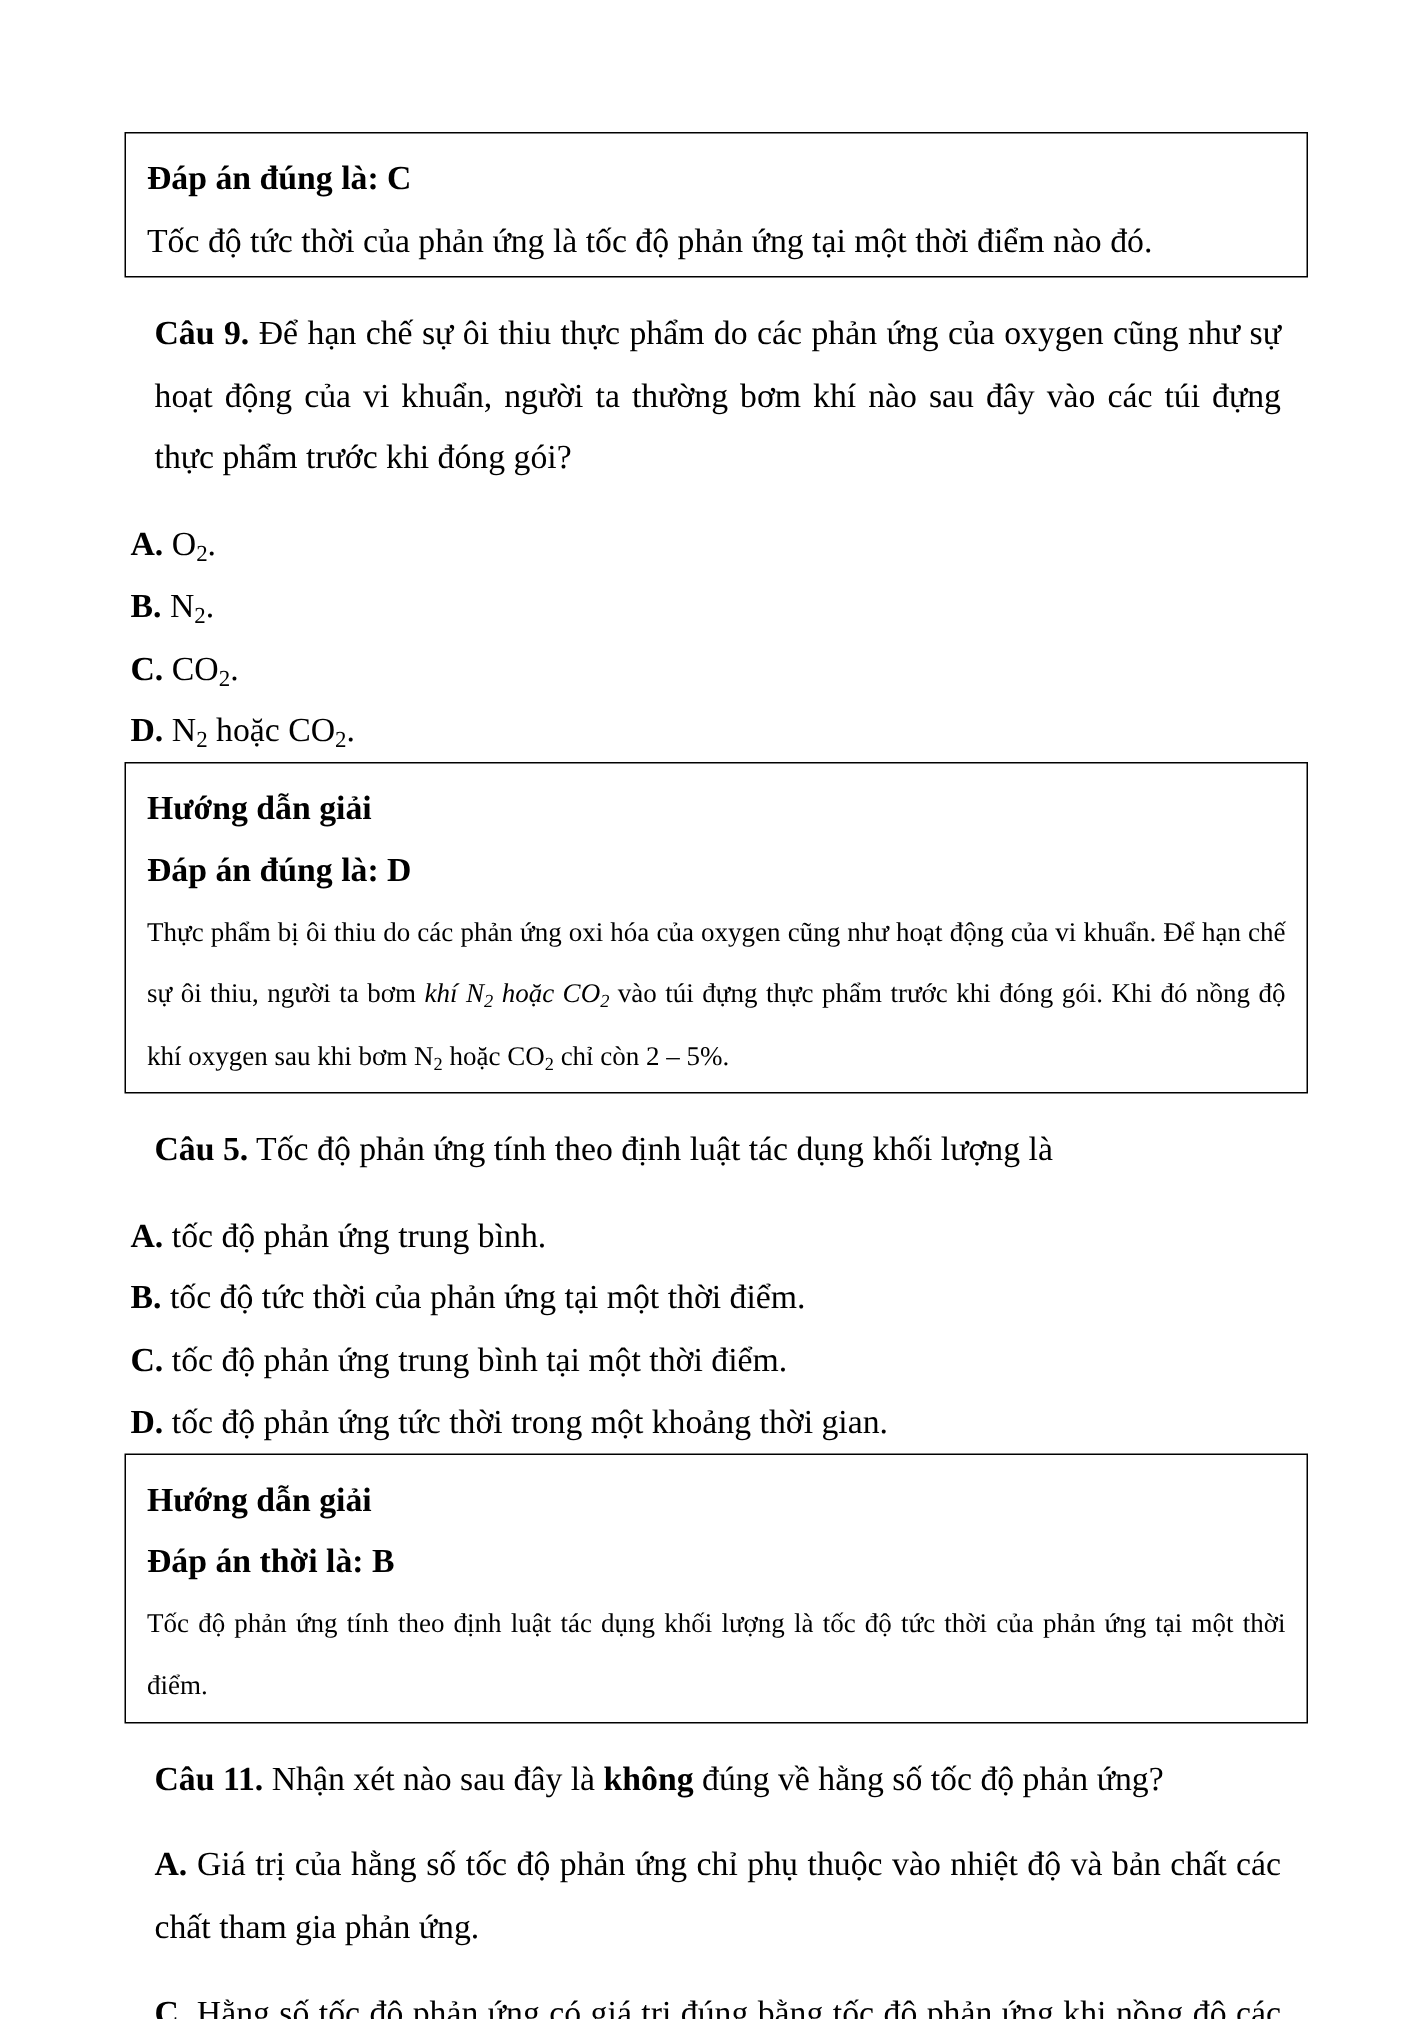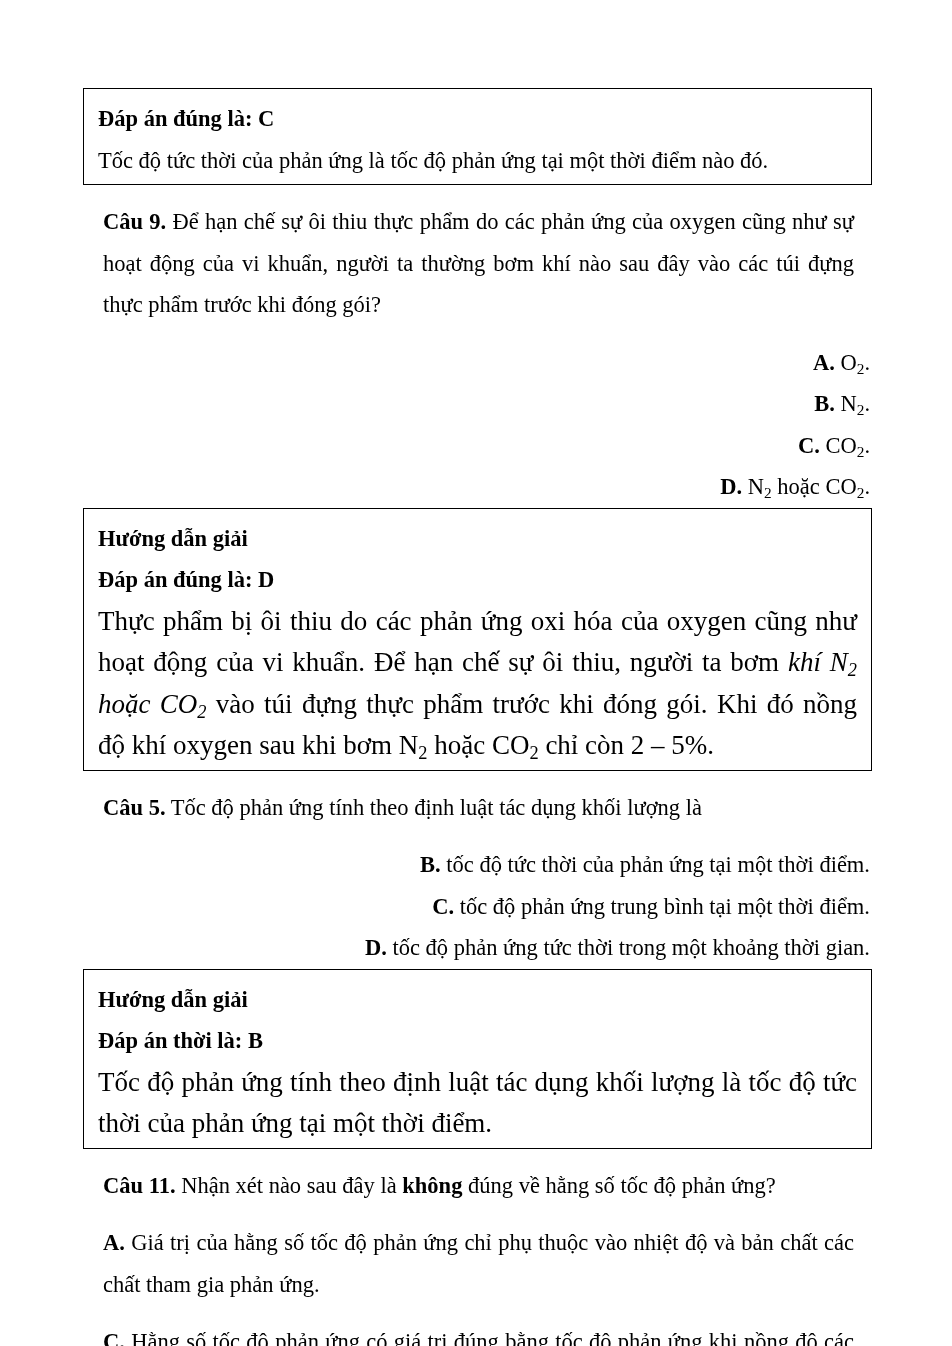--- a/index.html
+++ b/index.html
@@ -39,38 +39,38 @@
   
   .line {
     font-size: 22.5px;
     line-height: 41.5px;
     text-align: justify;
     text-justify: inter-word;
     margin: 0;
     white-space: normal;
   }
   .para {
-    font-size: 27px;
+    font-size: 18px;
     line-height: 41.5px;
     text-align: justify;
     text-justify: inter-word;
     margin: 0;
   }
   .b { font-weight: bold; }
   .i { font-style: italic; }
   sub {
     font-size: 0.68em;
     line-height: 0;
     vertical-align: -0.28em;
   }
   .opt {
     font-size: 22.5px;
     line-height: 41.5px;
     margin: 0;
-    text-align: right;
+    text-align: left;
   }
   .qline {
     font-size: 22.5px;
     line-height: 41.5px;
     margin: 16px;
     text-align: justify;
     text-justify: inter-word;
   }
   .outside { padding-left: 3px; }
 </style>
@@ -96,20 +96,21 @@
     <p class="opt outside"><span class="b">D.</span> <span><span>N</span><sub>2</sub><span> hoặc CO</span><sub>2</sub><span>.</span></span></p>
 
     <div class="box">
       <p class="line b">Hướng dẫn giải</p>
       <p class="line b">Đáp án đúng là: D</p>
       <p class="para"><span>Thực phẩm bị ôi thiu do các phản ứng oxi hóa của oxygen cũng như hoạt động của vi khuẩn. Để hạn chế sự ôi thiu, người ta bơm </span><span class="i"><span>khí N</span><sub>2</sub><span> hoặc CO</span><sub>2</sub></span><span> vào túi đựng thực phẩm trước khi đóng gói. Khi đó nồng độ khí oxygen sau khi bơm N</span><sub>2</sub><span> hoặc CO</span><sub>2</sub><span> chỉ còn 2 – 5%.</span></p>
     </div>
 
     <p class="qline outside"><span class="b">Câu 5.</span> <span>Tốc độ phản ứng tính theo định luật tác dụng khối lượng là</span></p>
 
+    <p class="opt outside"><span class="b">A.</span> <span>tốc độ phản ứng trung bình.</span></p>
     <p class="opt outside"><span class="b">B.</span> <span>tốc độ tức thời của phản ứng tại một thời điểm.</span></p>
     <p class="opt outside"><span class="b">C.</span> <span>tốc độ phản ứng trung bình tại một thời điểm.</span></p>
     <p class="opt outside"><span class="b">D.</span> <span>tốc độ phản ứng tức thời trong một khoảng thời gian.</span></p>
 
     <div class="box">
       <p class="line b">Hướng dẫn giải</p>
       <p class="line b">Đáp án thời là: B</p>
       <p class="para">Tốc độ phản ứng tính theo định luật tác dụng khối lượng là tốc độ tức thời của phản ứng tại một thời điểm.</p>
     </div>
 

